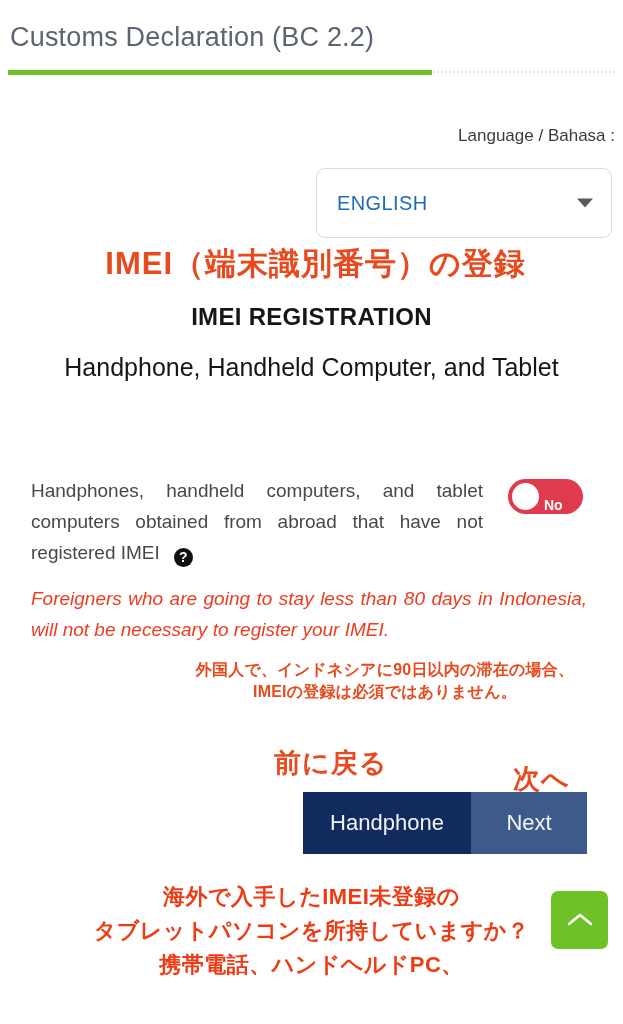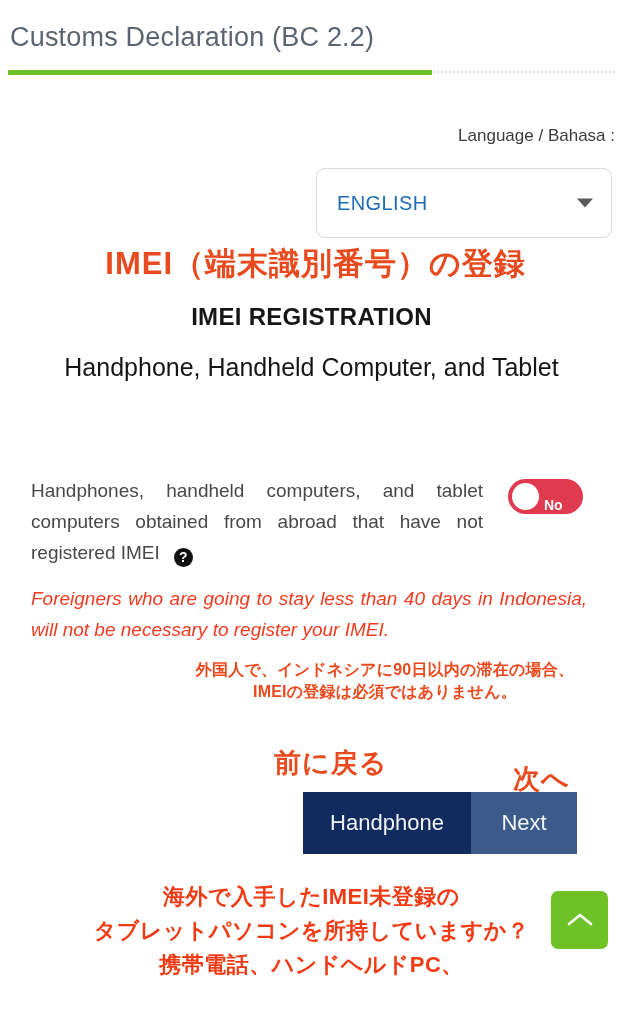--- a/index.html
+++ b/index.html
@@ -241,21 +241,21 @@
     cursor: pointer;
     border: none;
     box-sizing: border-box;
     font-family: inherit;
   }
   .btn-prev {
     width: 168px;
     background: #112b5e;
   }
   .btn-next {
-    width: 106px;
+    width: 116px;
     background: #3c5a8a;
   }
 
   
   .bottom-note {
     position: absolute;
     left: 0;
     right: 0;
     top: 880px;
     text-align: center;
@@ -327,21 +327,21 @@
 
 <div class="q-text">
   <span>Handphones, handheld computers, and tablet computers obtained from abroad that have not registered IMEI</span><span class="help-icon">?</span>
 </div>
 
 <div class="toggle">
   <span class="knob"></span>
   <span class="toggle-label">No</span>
 </div>
 
-<div class="note-en">Foreigners who are going to stay less than 40 days in Indonesia, will not be necessary to register your IMEI.</div>
+<div class="note-en">Foreigners who are going to stay less than 80 days in Indonesia, will not be necessary to register your IMEI.</div>
 
 <div class="note-jp">
   <div>外国人で、インドネシアに90日以内の滞在の場合、</div>
   <div>IMEIの登録は必須ではありません。</div>
 </div>
 
 <div class="nav-jp-prev">前に戻る</div>
 <div class="nav-jp-next">次へ</div>
 
 <div class="btn-group">

